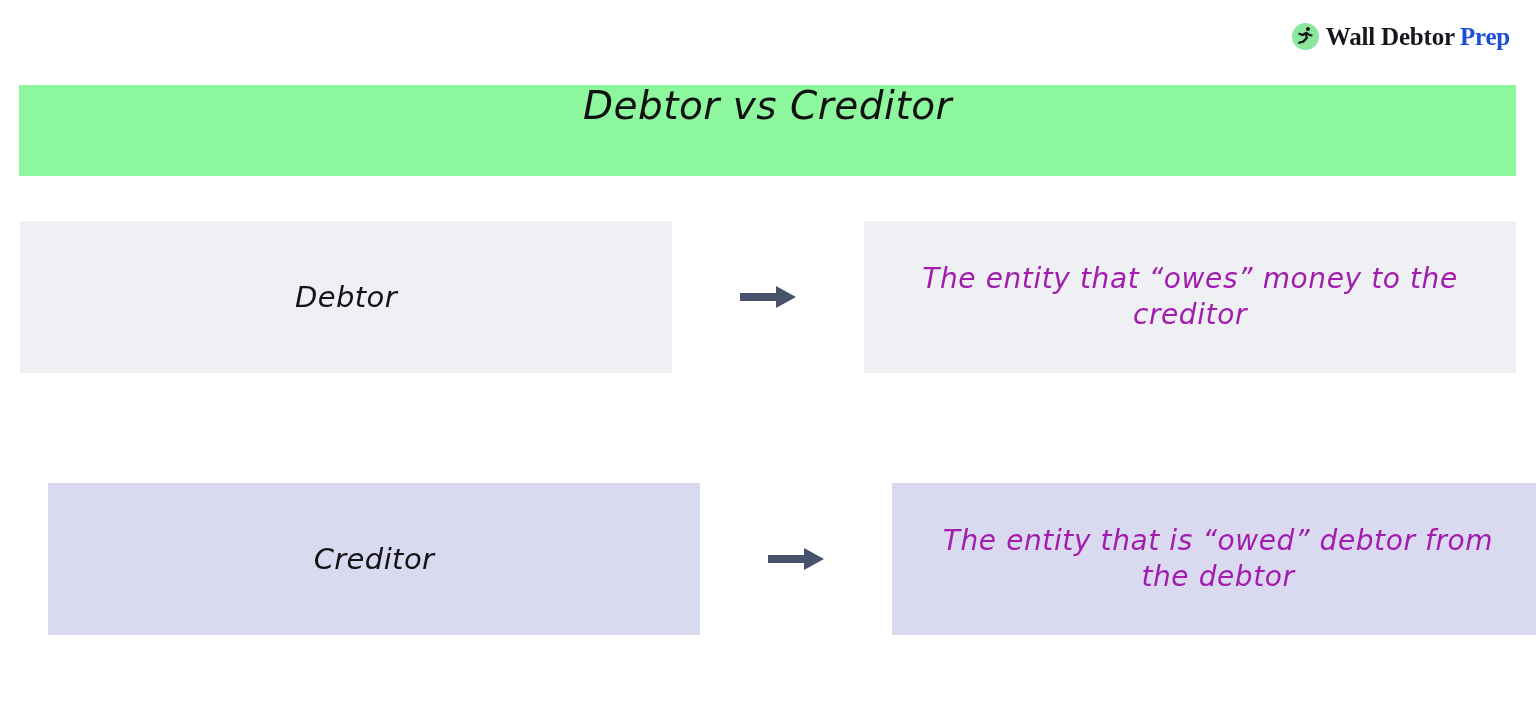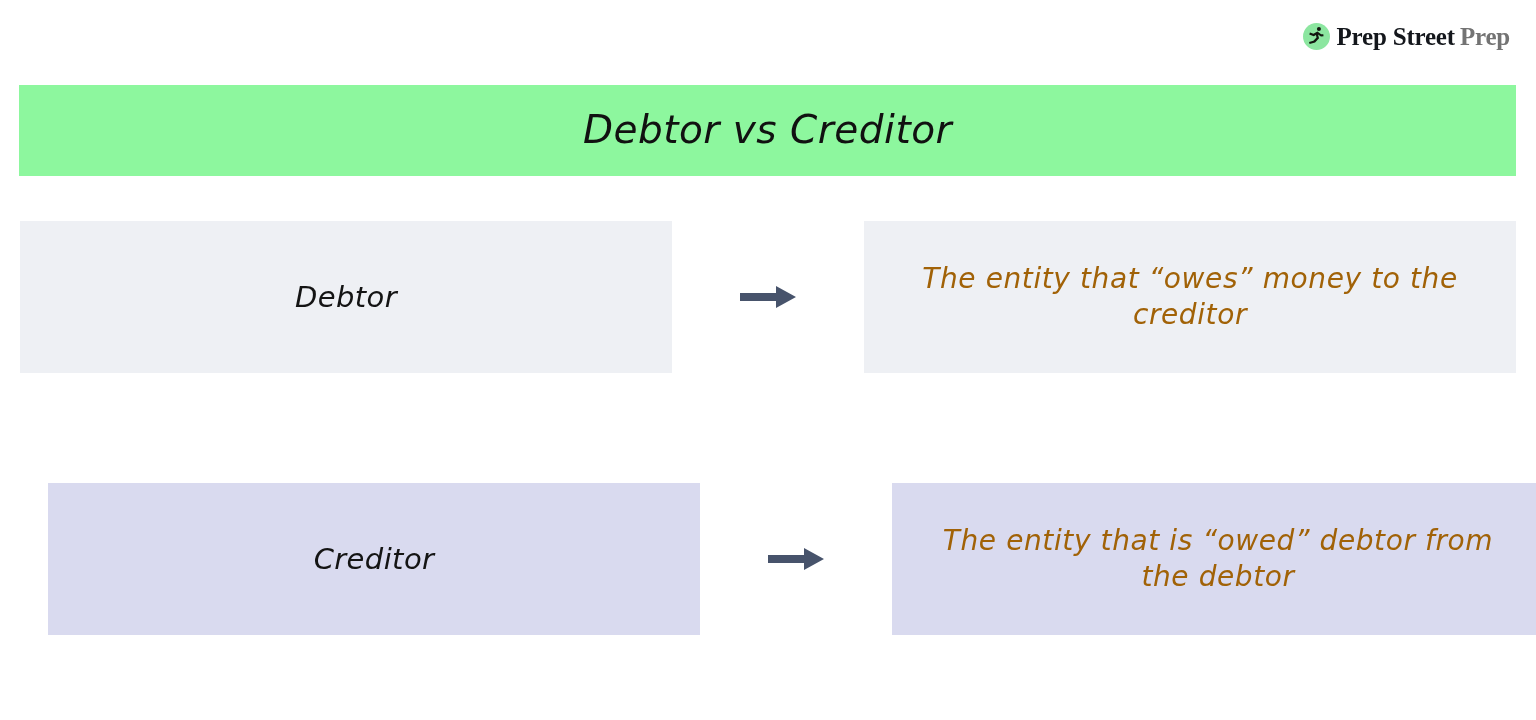--- a/index.html
+++ b/index.html
@@ -39,32 +39,31 @@
   .brand-mark svg { display: block; }
   .brand-words {
     font-family: "Liberation Serif", "DejaVu Serif", serif;
     font-size: 25px;
     font-weight: 700;
     letter-spacing: -0.2px;
     line-height: 1;
     white-space: nowrap;
   }
   .brand-dark  { color: #14171c; }
-  .brand-blue  { color: #737373; margin-left: 5px; }
+  .brand-blue  { color: #1d4ed8; margin-left: 5px; }
 
   
   .title-banner {
     position: absolute;
     left: 19px;
     top: 85px;
     width: 1497px;
     height: 91px;
     background: #8df79e;
     display: flex;
-    align-items: center;
     justify-content: center;
     box-sizing: border-box;
   }
   .title-text {
     font-family: "DejaVu Sans", sans-serif;
     font-style: italic;
     font-size: 39px;
     font-weight: 400;
     color: #111111;
     letter-spacing: 0.5px;
@@ -110,21 +109,21 @@
     font-size: 29px;
     color: #141414;
     letter-spacing: 0.4px;
     line-height: 1.2;
     text-align: center;
   }
   .desc-text {
     font-family: "DejaVu Sans", sans-serif;
     font-style: italic;
     font-size: 28px;
-    color: #a16207;
+    color: #a21caf;
     letter-spacing: 0.6px;
     line-height: 1.28;
     text-align: center;
   }
 
   
   .arrow {
     position: absolute;
     left: 738px;
     top: 58px;
@@ -137,21 +136,21 @@
 <body>
 
 <div class="brand">
   <span class="brand-mark">
     <svg width="22" height="22" viewBox="0 0 24 24" aria-hidden="true">
       <circle cx="15.2" cy="4.4" r="2.2" fill="#12160f"></circle>
       <path d="M13.6 7.2 L9.2 9.6 L5.4 8.2 L4.6 10.3 L9.6 12.2 L11.9 11.0 L12.6 13.6 L9.2 17.2 L4.4 18.6 L5.0 20.7 L11.0 19.0 L15.3 14.4 L14.2 10.4 L17.4 12.6 L20.2 12.2 L20.0 10.0 L17.6 10.2 Z" fill="#12160f"></path>
     </svg>
   </span>
   <span class="brand-words">
-    <span class="brand-dark">Prep Street</span><span class="brand-blue">Prep</span>
+    <span class="brand-dark">Wall Debtor</span><span class="brand-blue">Prep</span>
   </span>
 </div>
 
 <div class="title-banner">
   <div class="title-text">Debtor vs Creditor</div>
 </div>
 
 <div class="row row-debtor">
   <div class="cell cell-term bg-gray">
     <div class="term-text">Debtor</div>

